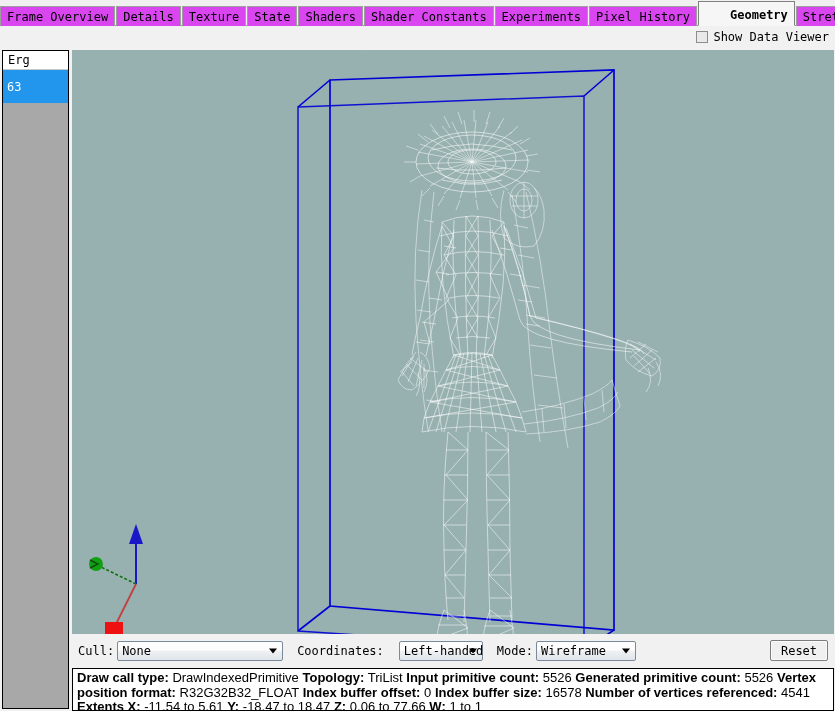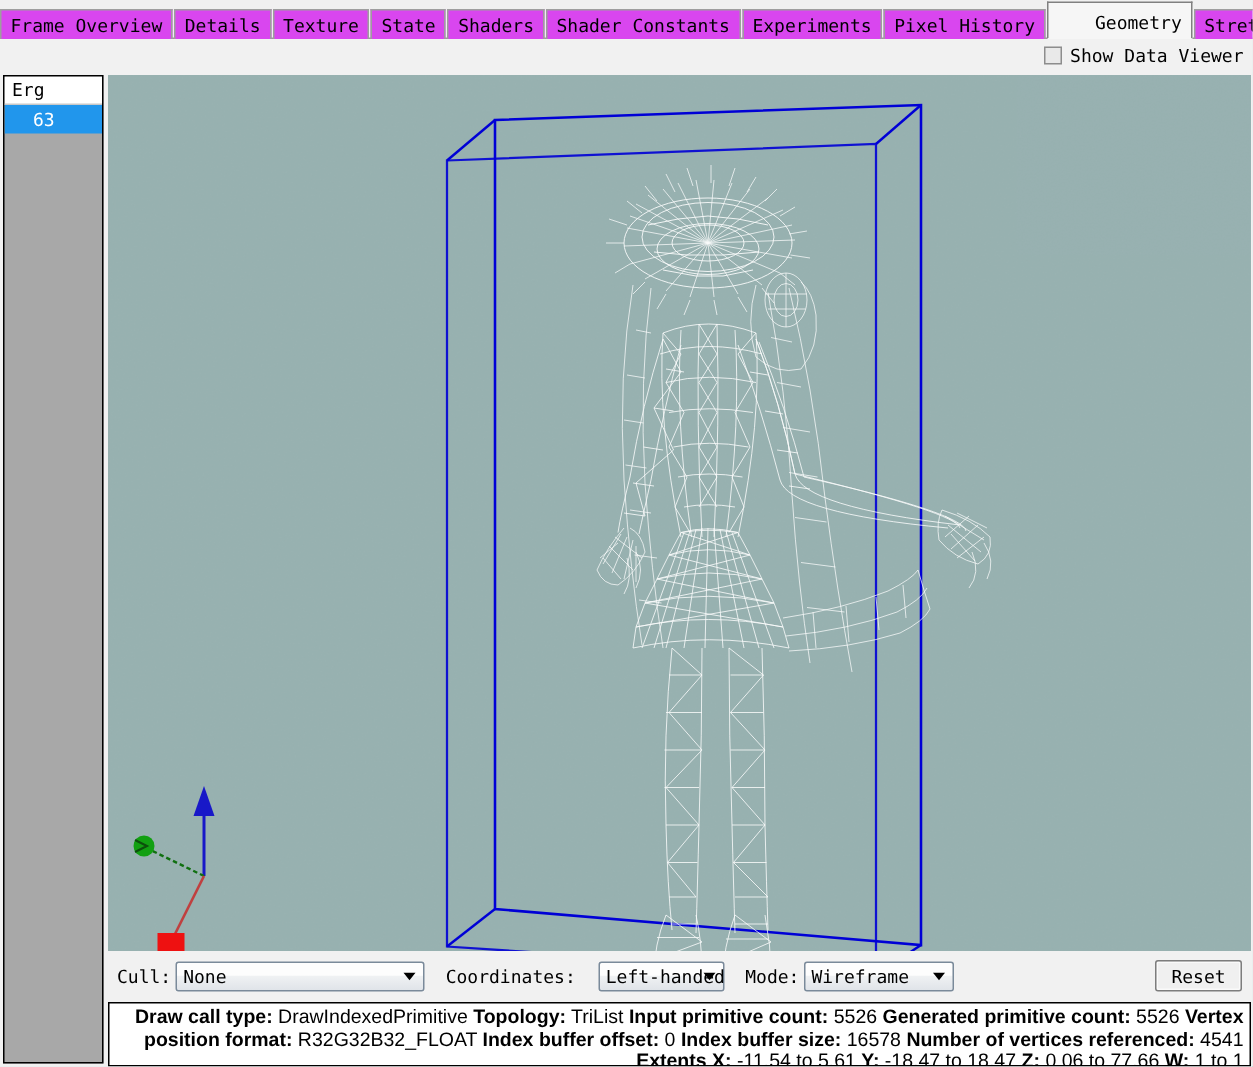--- a/index.html
+++ b/index.html
@@ -53,21 +53,21 @@
     top: 1px;
   }
   .tab.active {
     height: 25px;
     padding-top: 7px;
     background: #f6f6f6;
     border: 1px solid #808080;
     border-bottom: 1px solid #f6f6f6;
     top: 1px;
     z-index: 3;
-    font-weight: normal;
+    font-weight: bold;
     padding-left: 31px;
   }
   .tab-filler {
     flex: 1 1 auto;
     height: 20px;
     border-bottom: 1px solid #9a9a9a;
   }
 
   
   .optionsrow {
@@ -120,24 +120,24 @@
     border-bottom: 1px solid #c8c8c8;
     display: flex;
     align-items: center;
     padding-left: 5px;
     box-sizing: border-box;
     font-family: "DejaVu Sans Mono", monospace;
     font-size: 12px;
     color: #000;
   }
   .sb-row {
-    height: 19px;
-    display: flex;
-    align-items: center;
-    padding-left: 19px;
+    height: 33px;
+    display: flex;
+    align-items: center;
+    padding-left: 4px;
     box-sizing: border-box;
     font-family: "DejaVu Sans Mono", monospace;
     font-size: 12px;
     cursor: default;
   }
   .sb-row.selected {
     background: #2196ec;
     color: #ffffff;
   }
 
@@ -234,21 +234,20 @@
     height: 43px;
     background: #ffffff;
     border: 1px solid #000;
     box-sizing: border-box;
     padding: 2px 4px 0 4px;
     overflow: hidden;
     font-family: "Liberation Sans", sans-serif;
     font-size: 13px;
     line-height: 14.6px;
     color: #000;
-    text-align: right;
   }
   .infopanel b { font-weight: bold; }
   .infopanel .val { font-weight: normal; }
 </style>
 </head>
 <body>
 
 <div id="app">
 
   <div class="tabbar">

